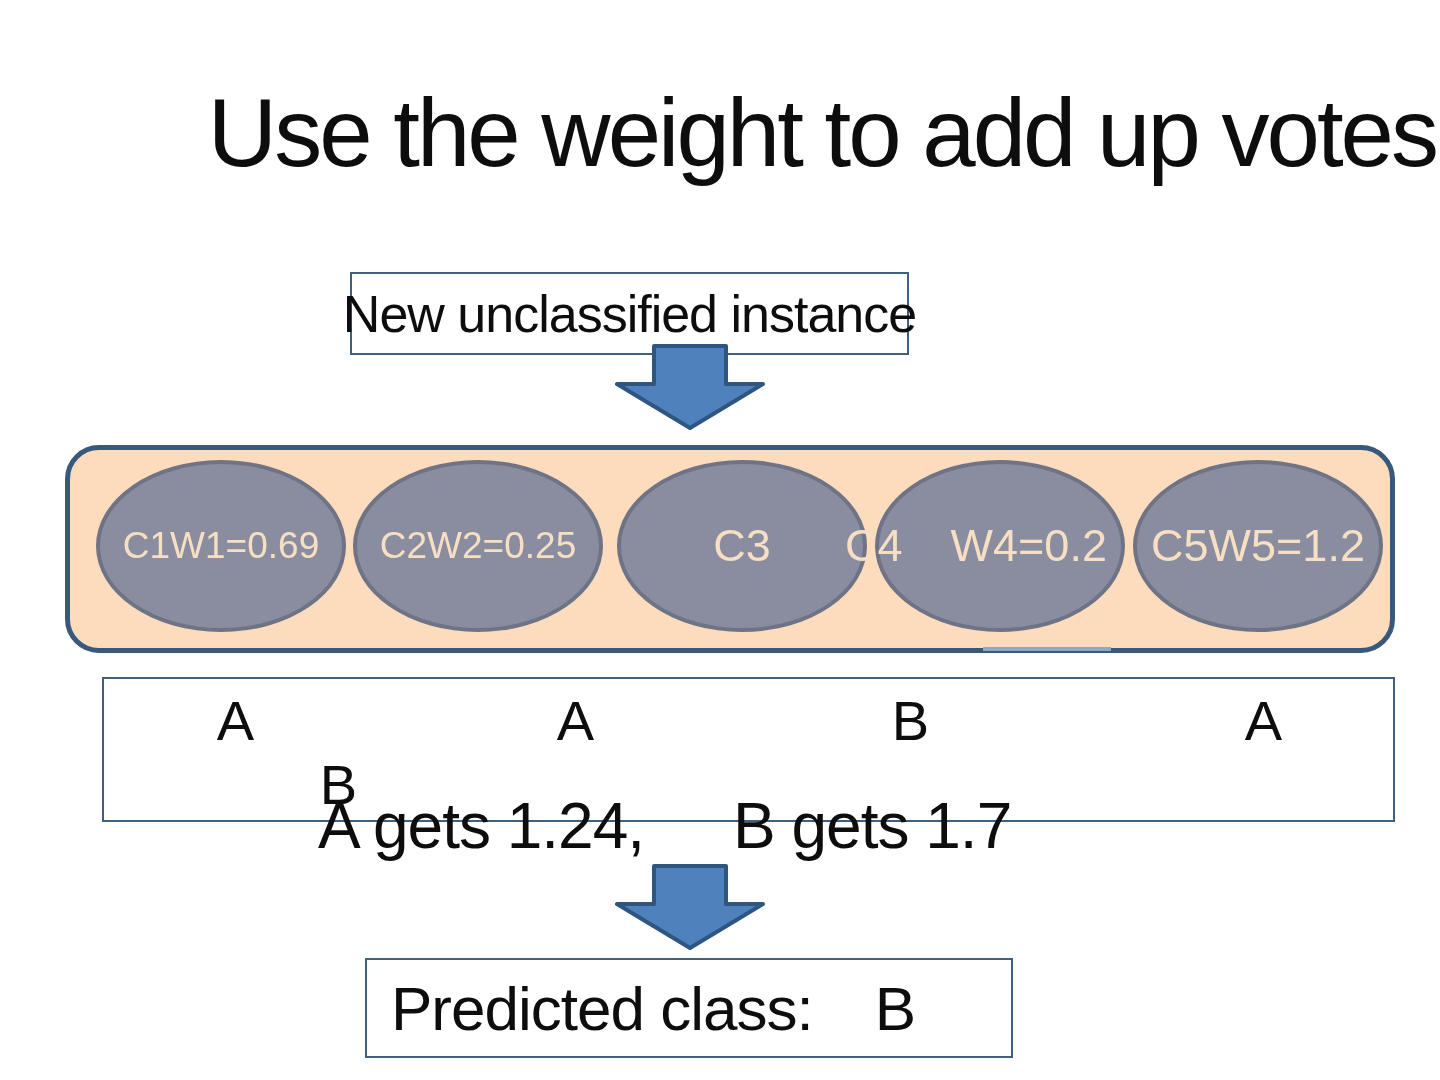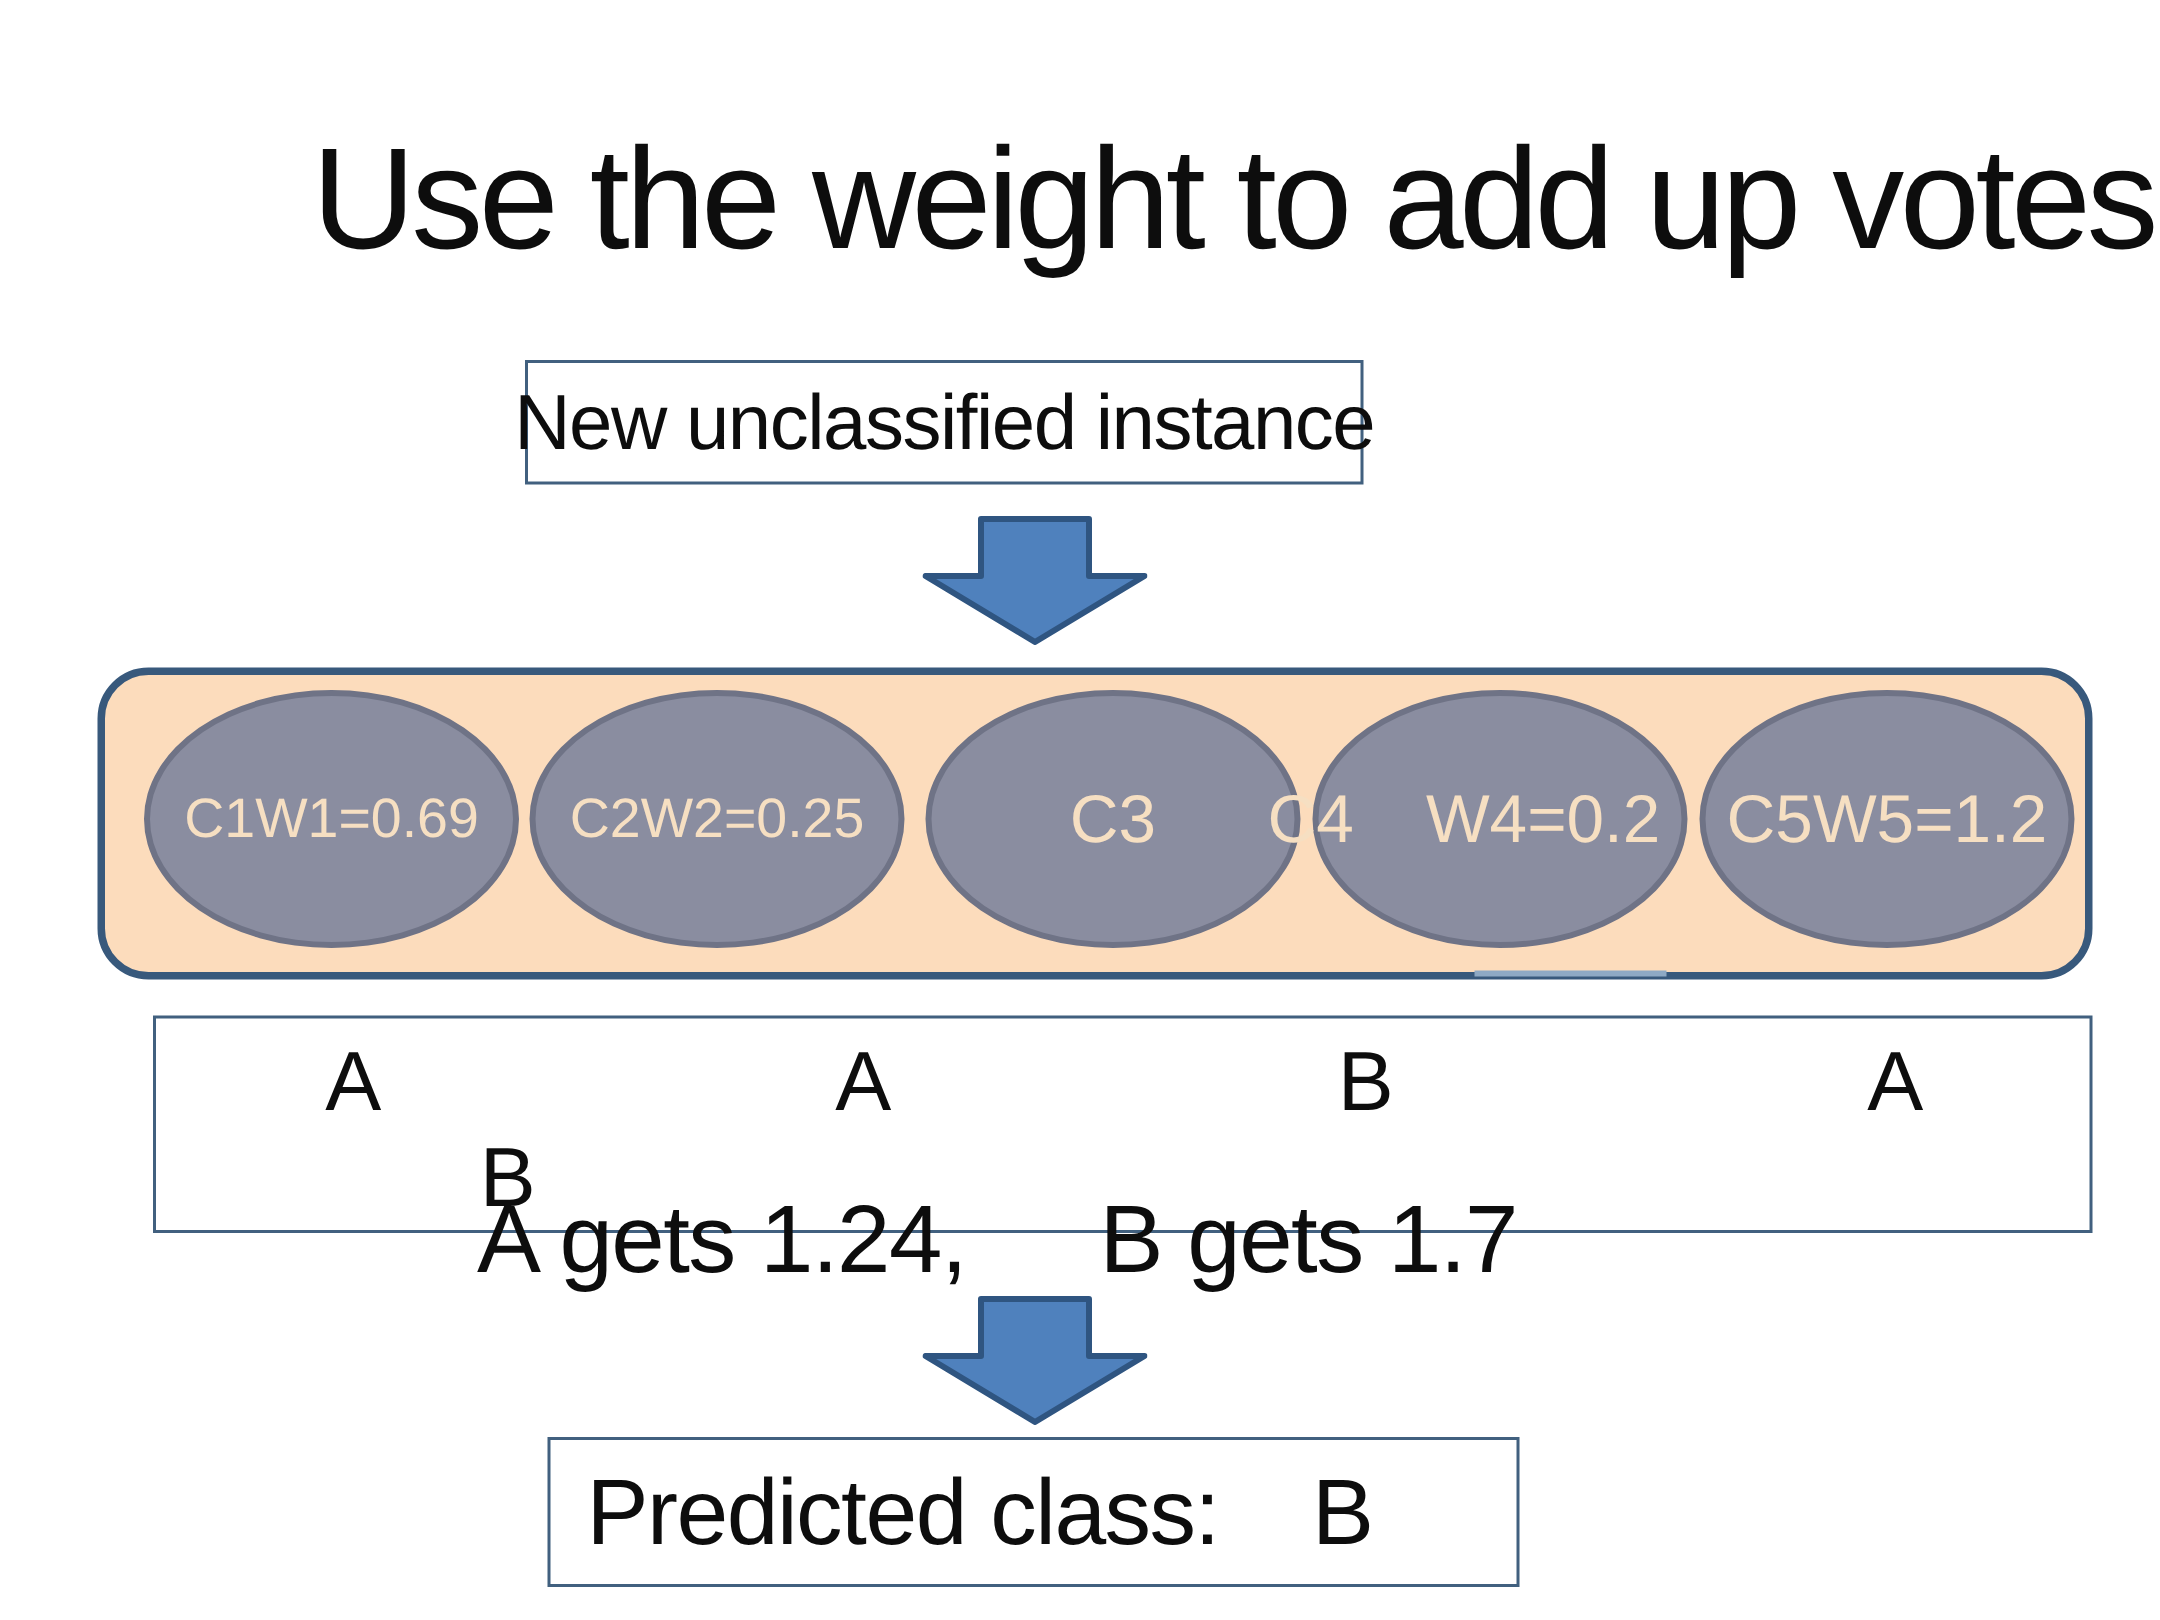--- a/index.html
+++ b/index.html
@@ -26,21 +26,21 @@
   }
 
   .thinbox {
     position: absolute;
     box-sizing: border-box;
     background: #ffffff;
     border: 2px solid var(--box_border, #41607f);
   }
 
   .instance-box {
-    left: 350px; top: 240px;
+    left: 350px; top: 272px;
     width: 559px; height: 83px;
     display: flex; align-items: center; justify-content: center;
   }
   .instance-box span {
     font-size: 52px;
     letter-spacing: -1px;
     white-space: nowrap;
   }
 
   .arrow {

